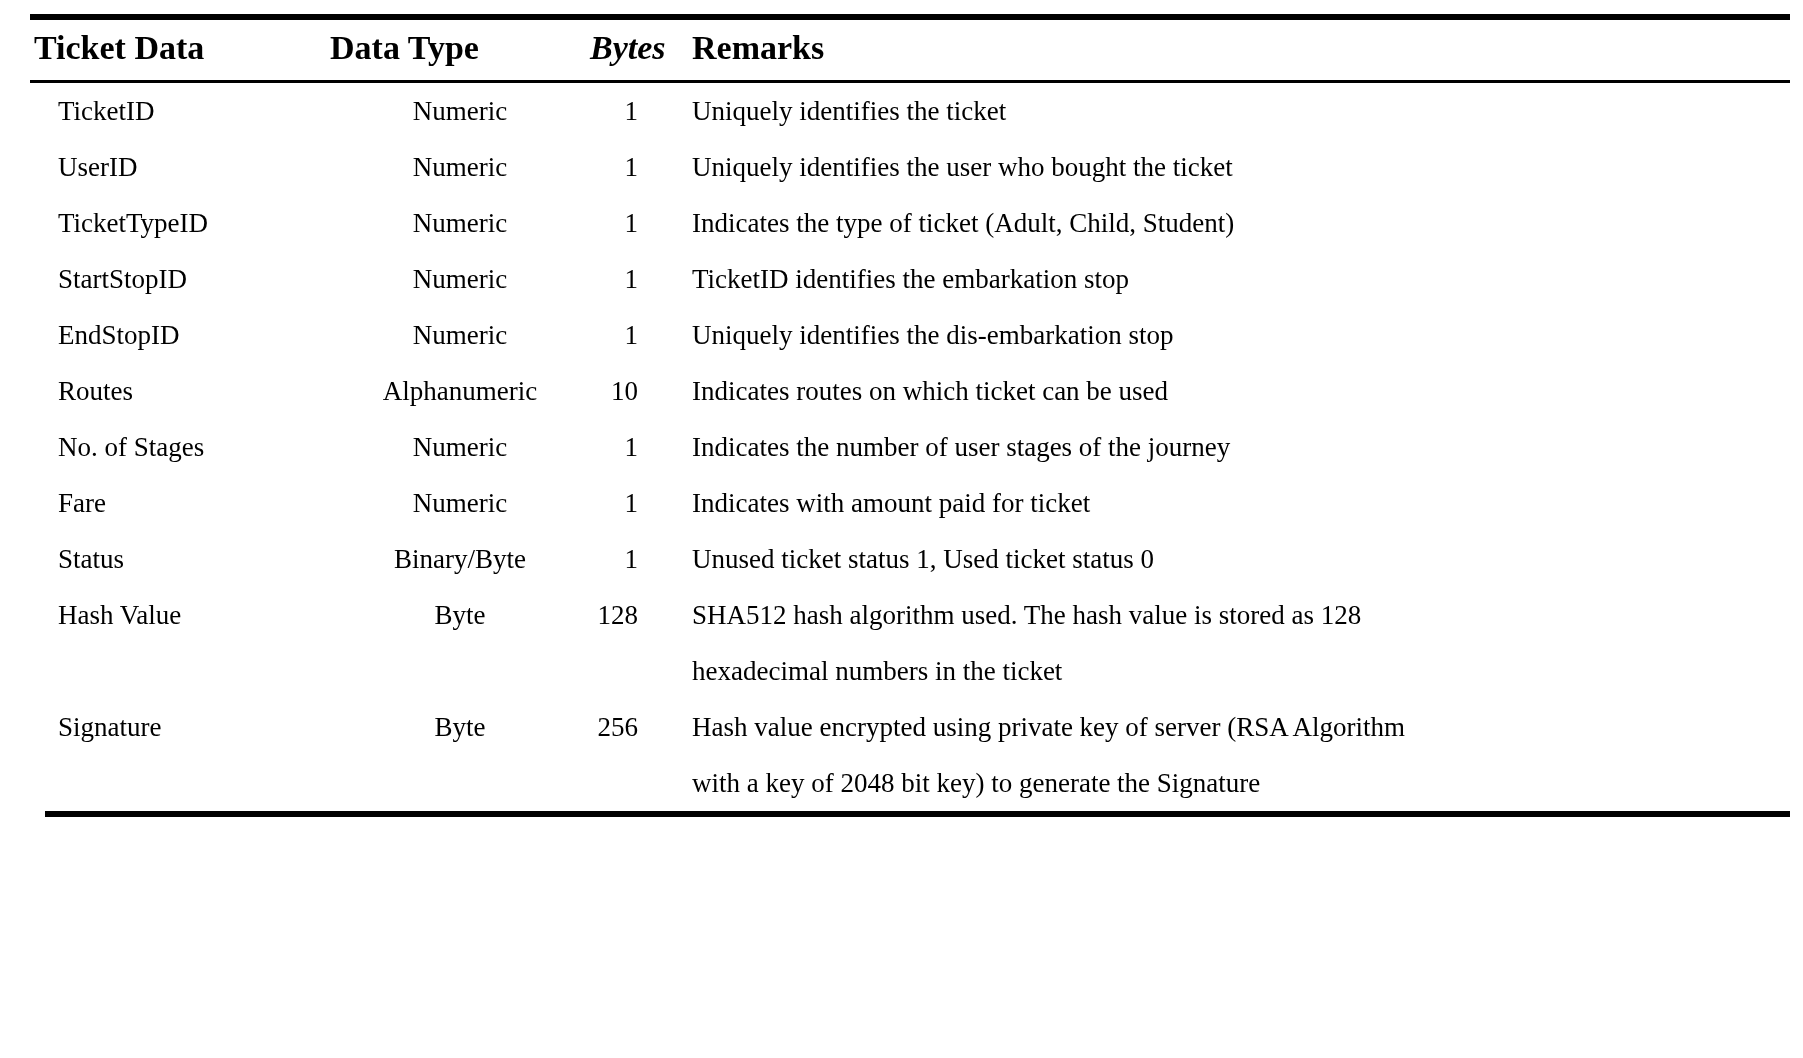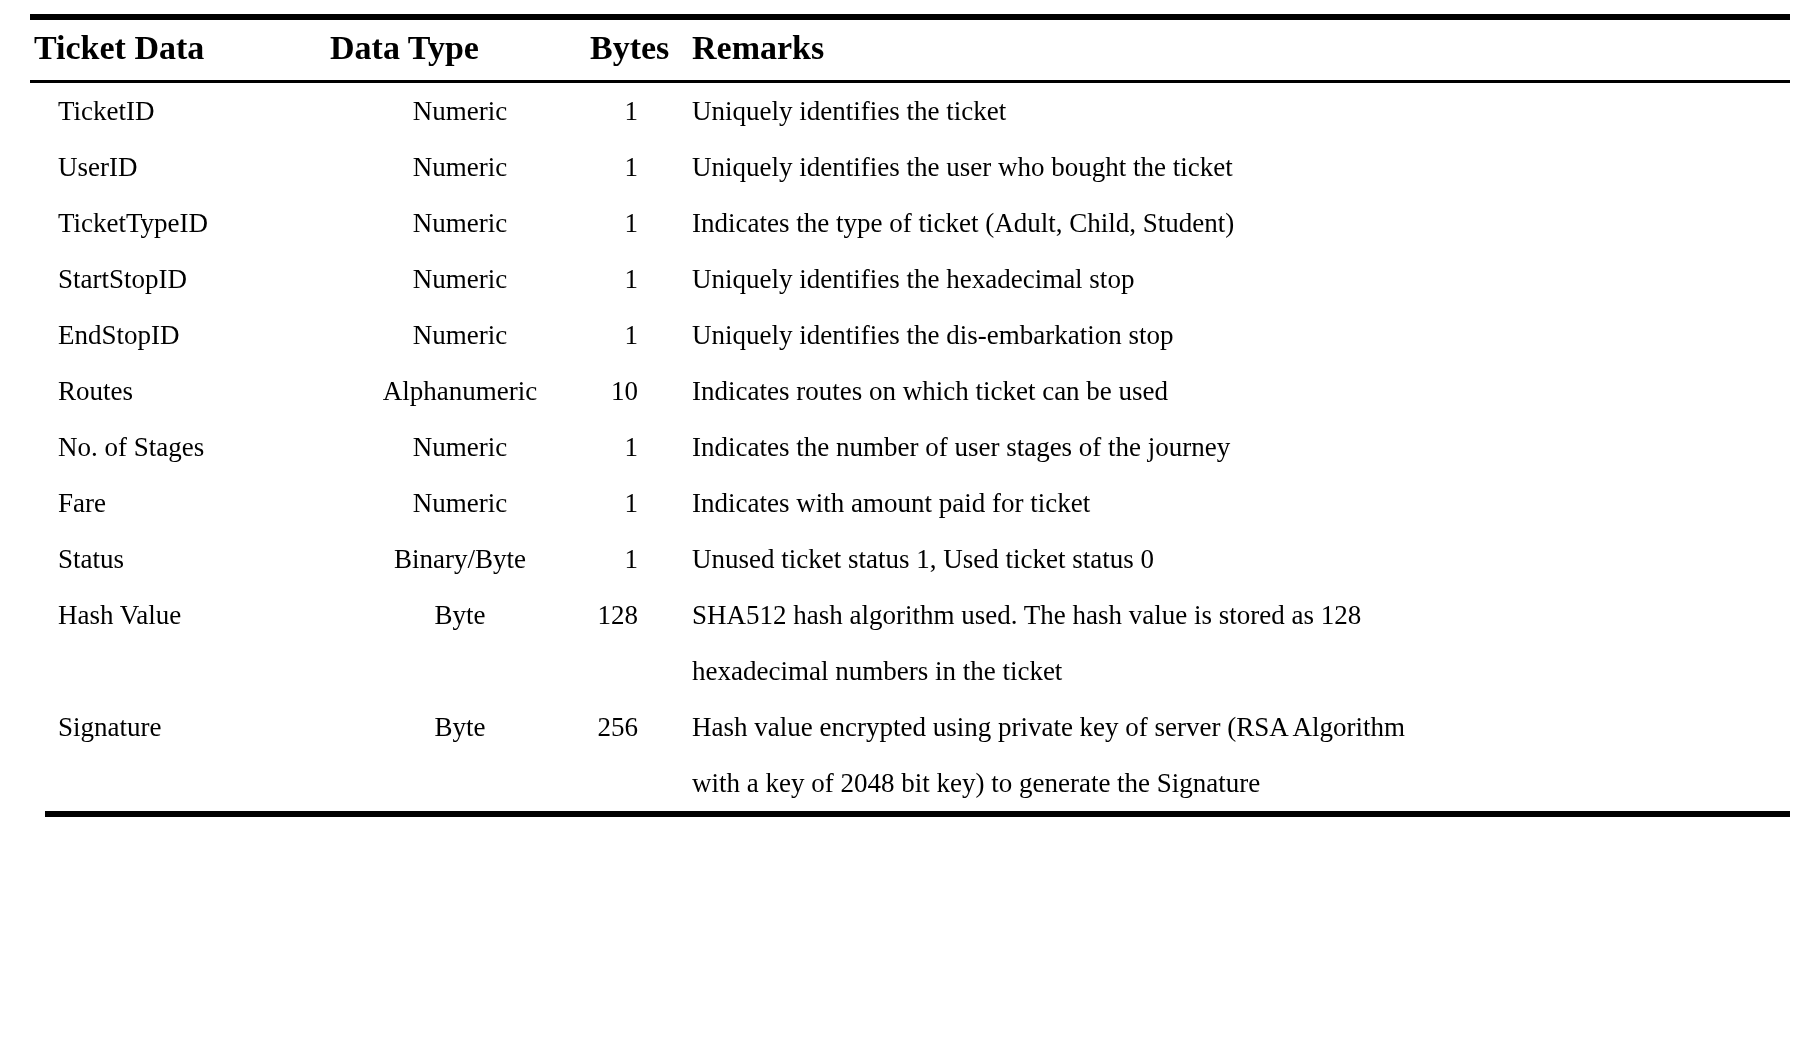--- a/index.html
+++ b/index.html
@@ -64,21 +64,21 @@
     font-weight: bold;
     font-size: 34px;
     line-height: 44px;
     padding: 6px 0 10px 0;
     vertical-align: bottom;
     text-align: left;
     white-space: nowrap;
   }
   thead th.th-ticketdata { padding-left: 4px; }
   thead th.th-datatype   { padding-left: 0px; }
-  thead th.th-bytes      { text-align: right; padding-right: 0px; }
+  thead th.th-bytes      { text-align: right; padding-right: 0px; font-style: italic; }
   thead th.th-remarks    { padding-left: 32px; }
 
   tbody td {
     font-size: 27px;
     line-height: 56px;
     padding: 0;
     vertical-align: top;
     text-align: left;
     font-weight: normal;
   }
@@ -153,21 +153,21 @@
           <td class="cell-remarks">
             <span class="remark-line">Indicates the type of ticket (Adult, Child, Student)</span>
           </td>
         </tr>
 
         <tr class="data-row">
           <td class="cell-ticketdata">StartStopID</td>
           <td class="cell-datatype">Numeric</td>
           <td class="cell-bytes">1</td>
           <td class="cell-remarks">
-            <span class="remark-line">Uniquely identifies the hexadecimal stop</span>
+            <span class="remark-line">TicketID identifies the embarkation stop</span>
           </td>
         </tr>
 
         <tr class="data-row">
           <td class="cell-ticketdata">EndStopID</td>
           <td class="cell-datatype">Numeric</td>
           <td class="cell-bytes">1</td>
           <td class="cell-remarks">
             <span class="remark-line">Uniquely identifies the dis-embarkation stop</span>
           </td>

